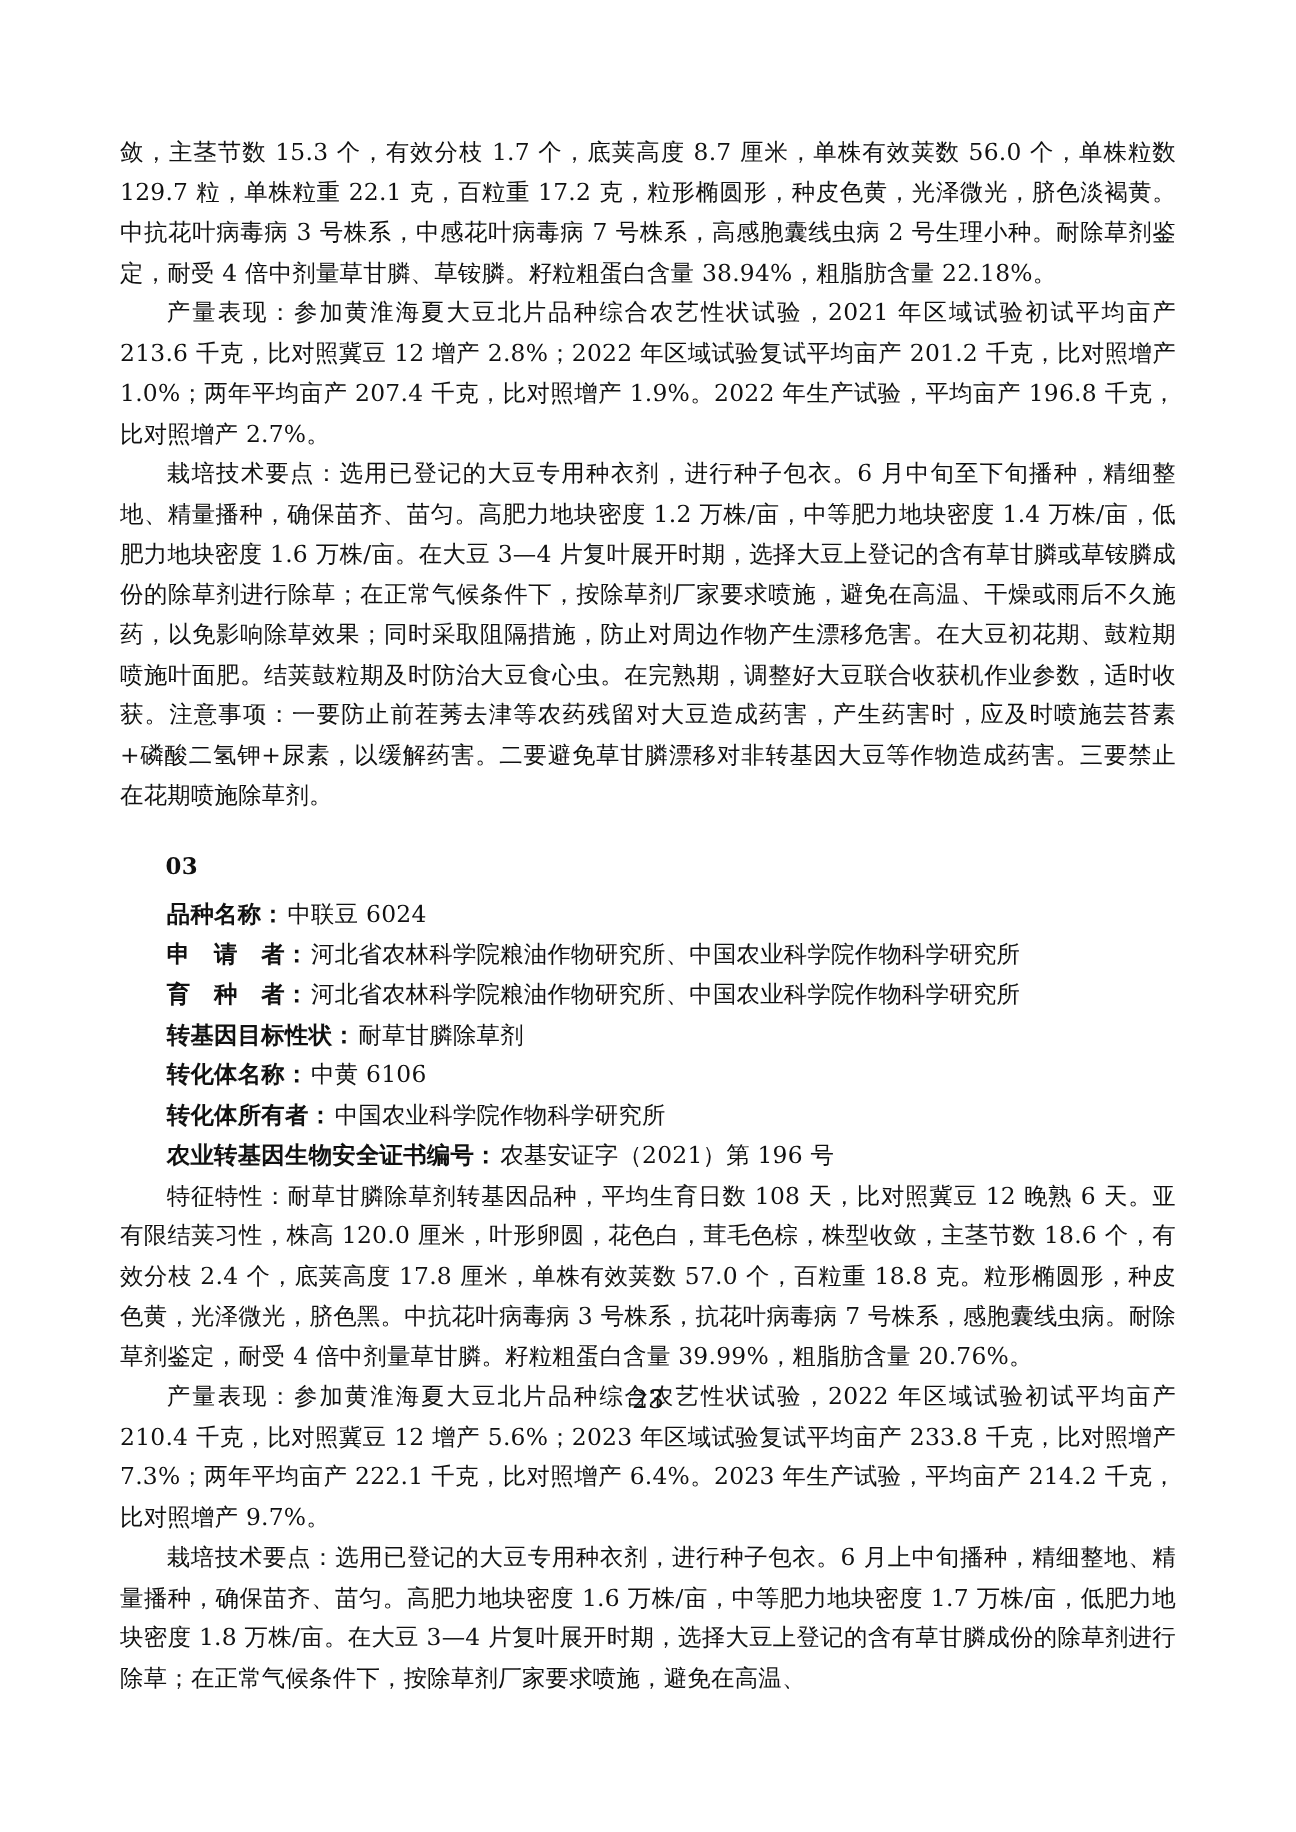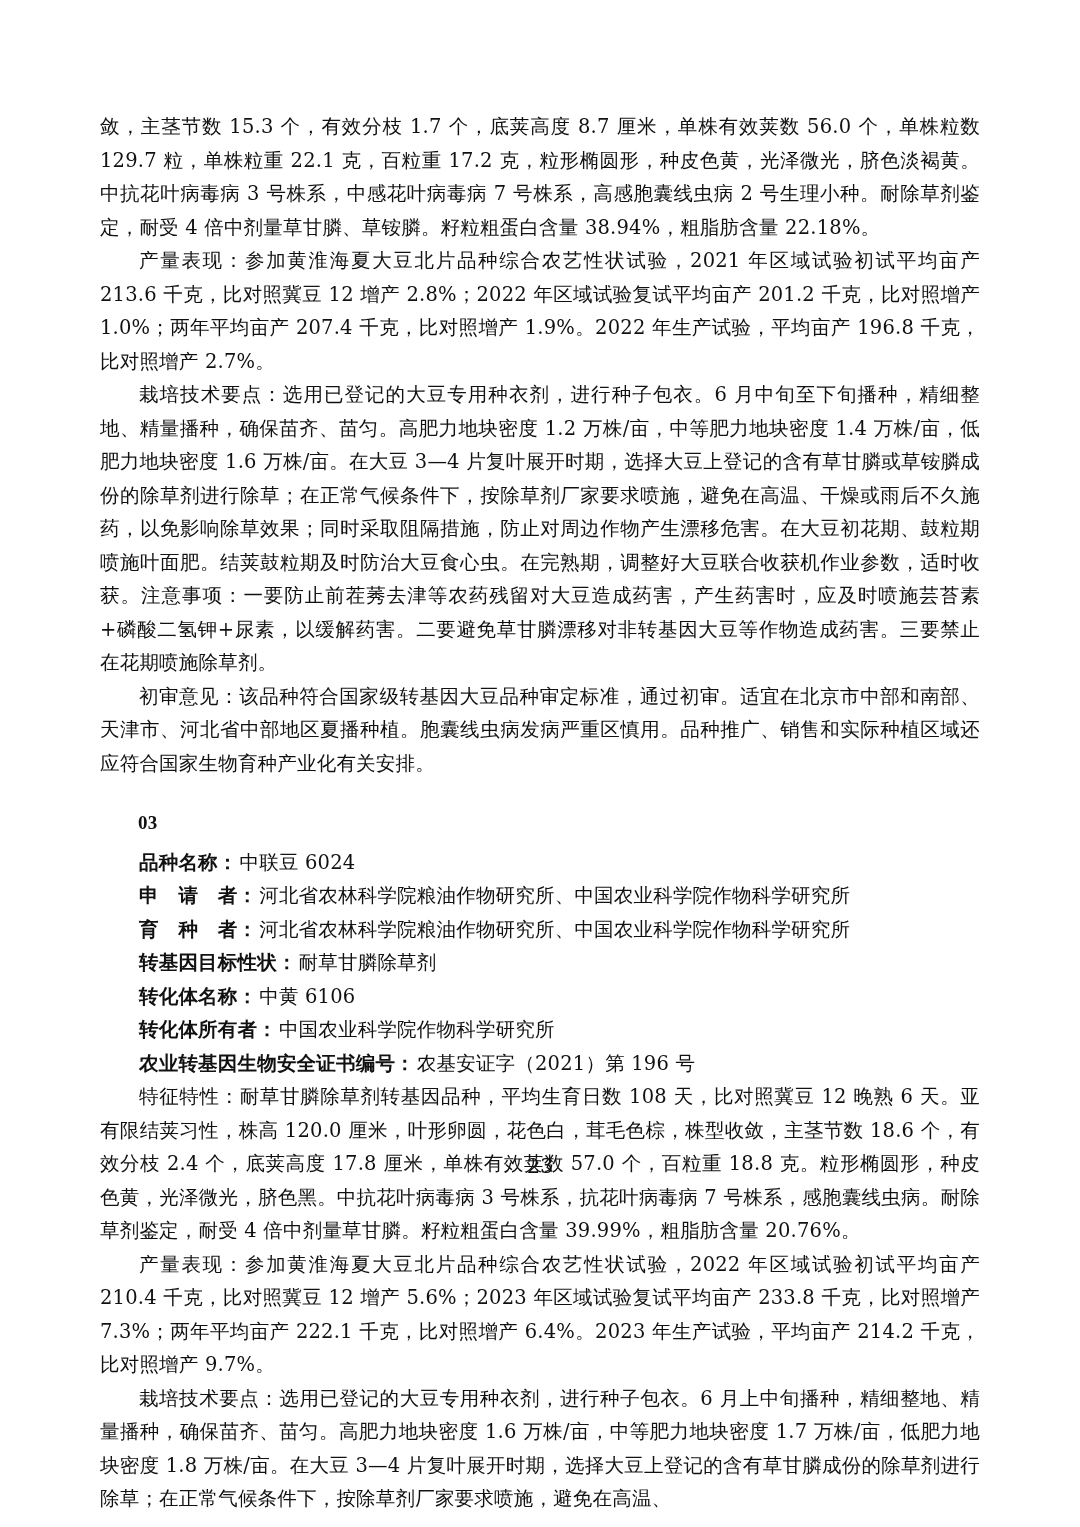--- a/index.html
+++ b/index.html
@@ -36,21 +36,20 @@
     text-indent: 2em;
   }
   .lead {
     font-weight: normal;
   }
   .section-num {
     font-weight: bold;
     font-size: 19px;
     margin-top: 26px;
     margin-left: 2em;
-    font-family: Liberation Serif, serif;
   }
   .field-list {
     margin-top: 6px;
   }
   .field-row {
     display: flex;
     align-items: baseline;
     font-size: 19.5px;
     line-height: 33.5px;
     margin-left: 2em;
@@ -81,21 +80,20 @@
 <div class="page">
 
   <div class="body-text">
 
     <p>敛，主茎节数 15.3 个，有效分枝 1.7 个，底荚高度 8.7 厘米，单株有效荚数 56.0 个，单株粒数 129.7 粒，单株粒重 22.1 克，百粒重 17.2 克，粒形椭圆形，种皮色黄，光泽微光，脐色淡褐黄。中抗花叶病毒病 3 号株系，中感花叶病毒病 7 号株系，高感胞囊线虫病 2 号生理小种。耐除草剂鉴定，耐受 4 倍中剂量草甘膦、草铵膦。籽粒粗蛋白含量 38.94%，粗脂肪含量 22.18%。</p>
 
     <p class="indent para-gap"><span class="lead">产量表现：</span><span>参加黄淮海夏大豆北片品种综合农艺性状试验，2021 年区域试验初试平均亩产 213.6 千克，比对照冀豆 12 增产 2.8%；2022 年区域试验复试平均亩产 201.2 千克，比对照增产 1.0%；两年平均亩产 207.4 千克，比对照增产 1.9%。2022 年生产试验，平均亩产 196.8 千克，比对照增产 2.7%。</span></p>
 
     <p class="indent para-gap"><span class="lead">栽培技术要点：</span><span>选用已登记的大豆专用种衣剂，进行种子包衣。6 月中旬至下旬播种，精细整地、精量播种，确保苗齐、苗匀。高肥力地块密度 1.2 万株/亩，中等肥力地块密度 1.4 万株/亩，低肥力地块密度 1.6 万株/亩。在大豆 3—4 片复叶展开时期，选择大豆上登记的含有草甘膦或草铵膦成份的除草剂进行除草；在正常气候条件下，按除草剂厂家要求喷施，避免在高温、干燥或雨后不久施药，以免影响除草效果；同时采取阻隔措施，防止对周边作物产生漂移危害。在大豆初花期、鼓粒期喷施叶面肥。结荚鼓粒期及时防治大豆食心虫。在完熟期，调整好大豆联合收获机作业参数，适时收获。注意事项：一要防止前茬莠去津等农药残留对大豆造成药害，产生药害时，应及时喷施芸苔素+磷酸二氢钾+尿素，以缓解药害。二要避免草甘膦漂移对非转基因大豆等作物造成药害。三要禁止在花期喷施除草剂。</span></p>
 
-    <p class="indent para-gap"><span class="lead">初审意见：</span><span>该品种符合国家级转基因大豆品种审定标准，通过初审。适宜在北京市中部和南部、天津市、河北省中部地区夏播种植。胞囊线虫病发病严重区慎用。品种推广、销售和实际种植区域还应符合国家生物育种产业化有关安排。</span></p>
 
     <div class="section-num">03</div>
 
     <div class="field-list">
       <div class="field-row">
         <span class="field-label">品种名称：</span>
         <span class="field-value">中联豆 6024</span>
       </div>
       <div class="field-row">
         <span class="field-label">申　请　者：</span>

